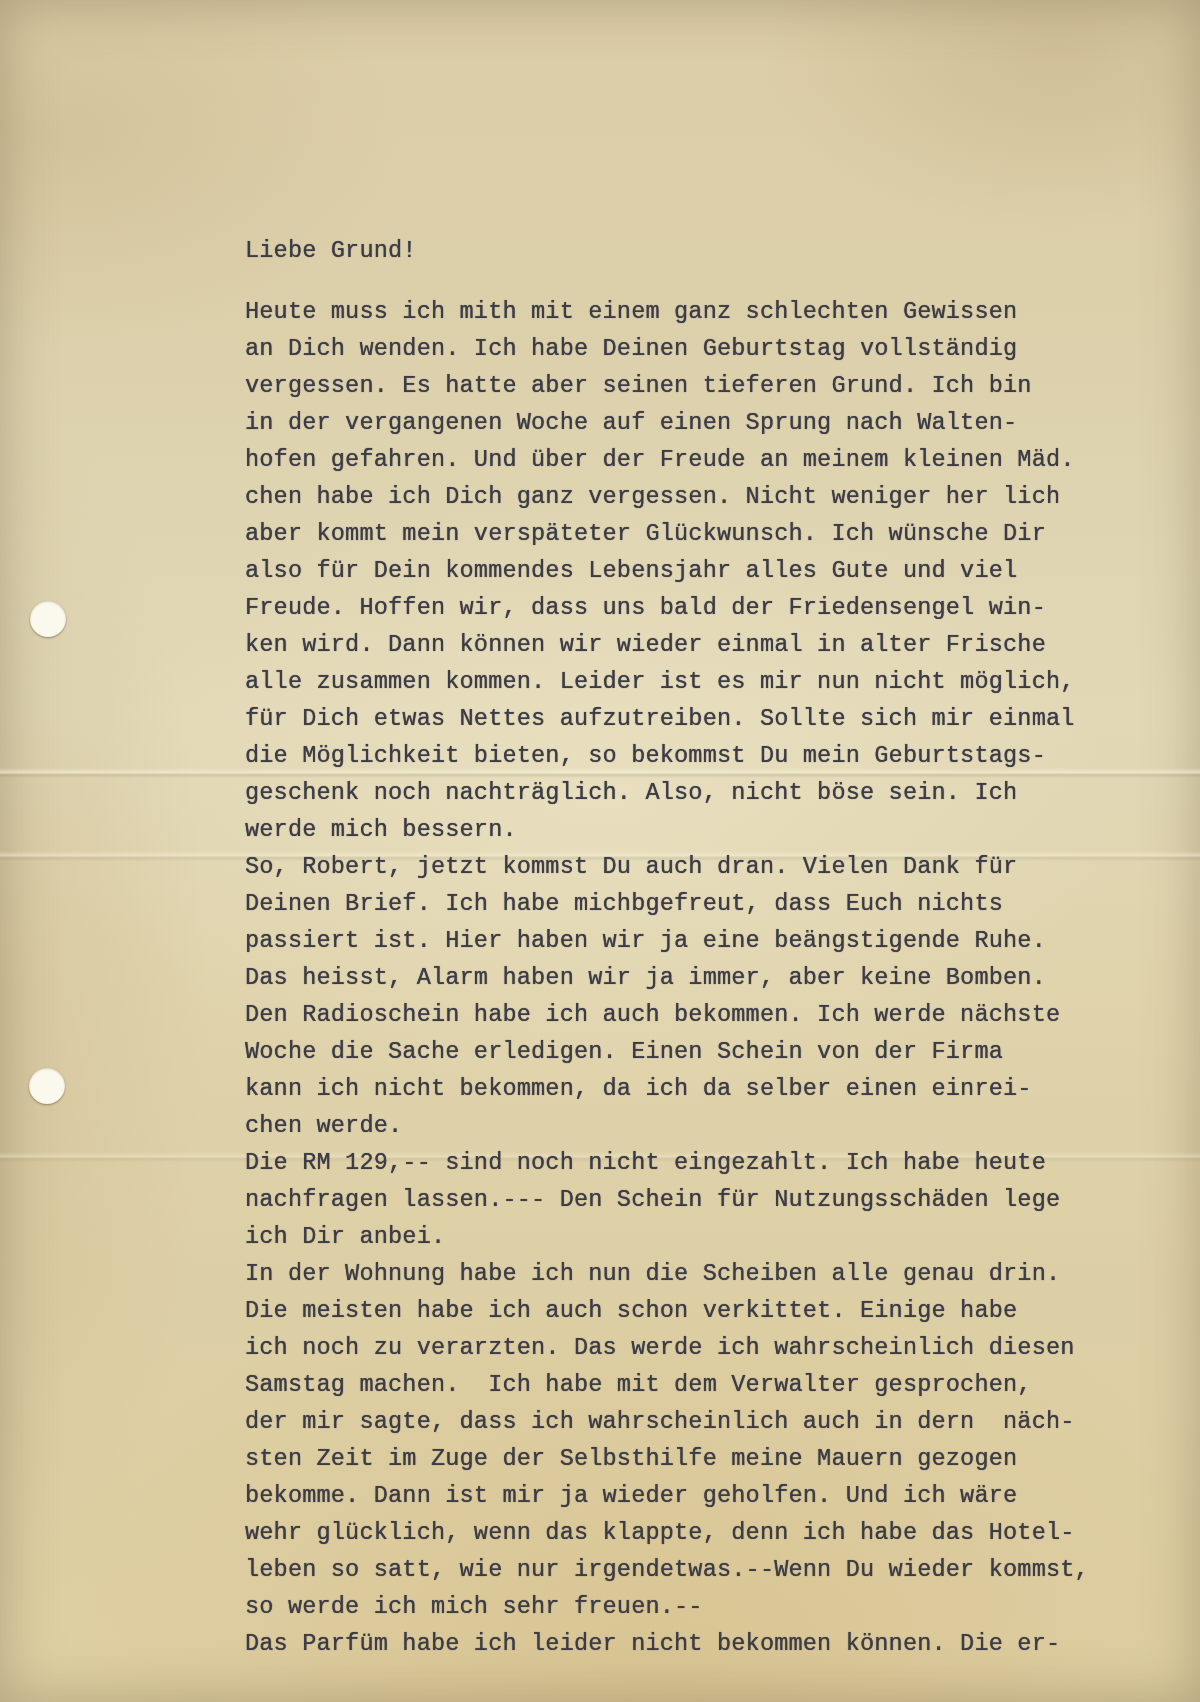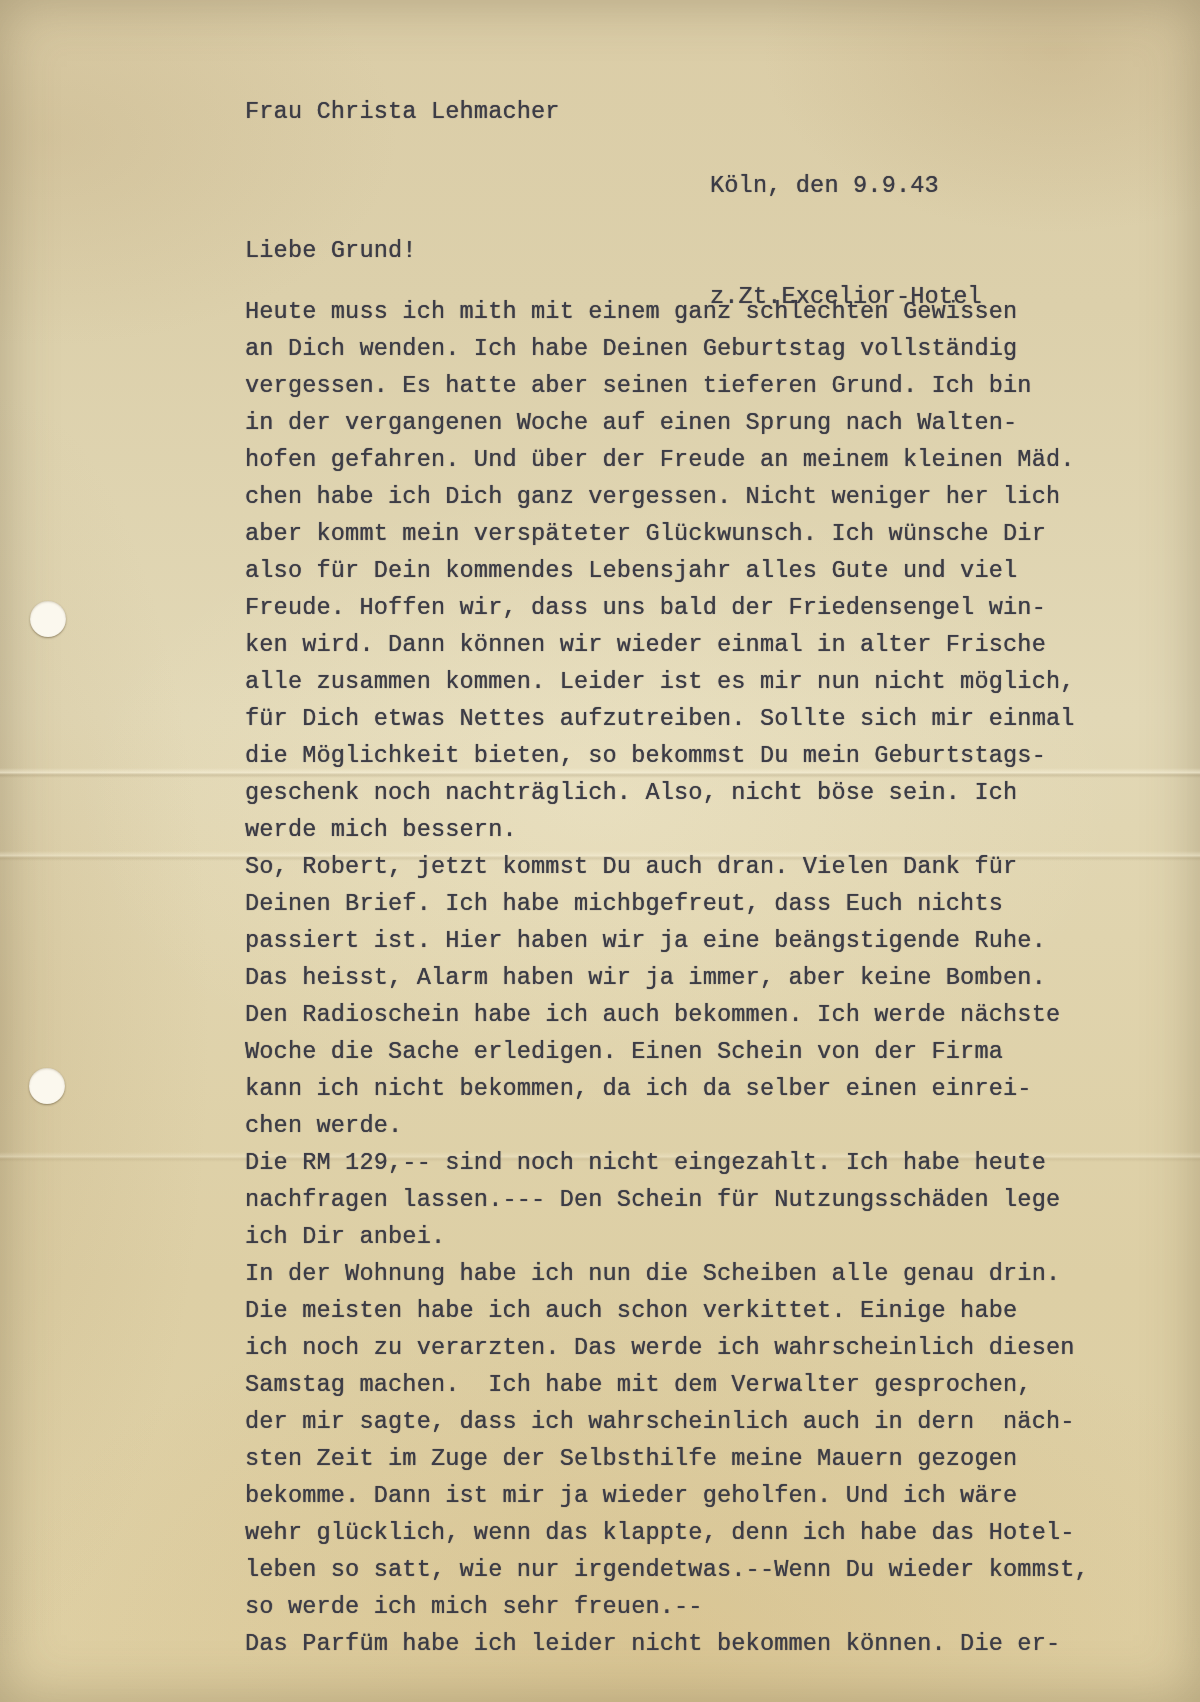--- a/index.html
+++ b/index.html
@@ -66,24 +66,19 @@
 
 <div class="paper" style="color: rgb(60, 60, 70);">
 
   <div class="crease c1"></div>
   <div class="crease c2"></div>
   <div class="crease c3"></div>
 
   <div class="punch-hole hole-1"></div>
   <div class="punch-hole hole-2"></div>
 
-  <div class="typed sender-block">Frau Christa Lehmacher</div>
 
-  <div class="typed dateline-block">
-    <div>Köln, den 9.9.43</div>
-    <div>z.Zt.Excelior-Hotel</div>
-  </div>
 
   <div class="typed salutation">Liebe Grund!</div>
 
   <div class="typed letter-body"><div class="line">Heute muss ich mith mit einem ganz schlechten Gewissen</div><div class="line">an Dich wenden. Ich habe Deinen Geburtstag vollständig</div><div class="line">vergessen. Es hatte aber seinen tieferen Grund. Ich bin</div><div class="line">in der vergangenen Woche auf einen Sprung nach Walten-</div><div class="line">hofen gefahren. Und über der Freude an meinem kleinen Mäd.</div><div class="line">chen habe ich Dich ganz vergessen. Nicht weniger her lich</div><div class="line">aber kommt mein verspäteter Glückwunsch. Ich wünsche Dir</div><div class="line">also für Dein kommendes Lebensjahr alles Gute und viel</div><div class="line">Freude. Hoffen wir, dass uns bald der Friedensengel win-</div><div class="line">ken wird. Dann können wir wieder einmal in alter Frische</div><div class="line">alle zusammen kommen. Leider ist es mir nun nicht möglich,</div><div class="line">für Dich etwas Nettes aufzutreiben. Sollte sich mir einmal</div><div class="line">die Möglichkeit bieten, so bekommst Du mein Geburtstags-</div><div class="line">geschenk noch nachträglich. Also, nicht böse sein. Ich</div><div class="line">werde mich bessern.</div><div class="line">So, Robert, jetzt kommst Du auch dran. Vielen Dank für</div><div class="line">Deinen Brief. Ich habe michbgefreut, dass Euch nichts</div><div class="line">passiert ist. Hier haben wir ja eine beängstigende Ruhe.</div><div class="line">Das heisst, Alarm haben wir ja immer, aber keine Bomben.</div><div class="line">Den Radioschein habe ich auch bekommen. Ich werde nächste</div><div class="line">Woche die Sache erledigen. Einen Schein von der Firma</div><div class="line">kann ich nicht bekommen, da ich da selber einen einrei-</div><div class="line">chen werde.</div><div class="line">Die RM 129,-- sind noch nicht eingezahlt. Ich habe heute</div><div class="line">nachfragen lassen.--- Den Schein für Nutzungsschäden lege</div><div class="line">ich Dir anbei.</div><div class="line">In der Wohnung habe ich nun die Scheiben alle genau drin.</div><div class="line">Die meisten habe ich auch schon verkittet. Einige habe</div><div class="line">ich noch zu verarzten. Das werde ich wahrscheinlich diesen</div><div class="line">Samstag machen.  Ich habe mit dem Verwalter gesprochen,</div><div class="line">der mir sagte, dass ich wahrscheinlich auch in dern  näch-</div><div class="line">sten Zeit im Zuge der Selbsthilfe meine Mauern gezogen</div><div class="line">bekomme. Dann ist mir ja wieder geholfen. Und ich wäre</div><div class="line">wehr glücklich, wenn das klappte, denn ich habe das Hotel-</div><div class="line">leben so satt, wie nur irgendetwas.--Wenn Du wieder kommst,</div><div class="line">so werde ich mich sehr freuen.--</div><div class="line">Das Parfüm habe ich leider nicht bekommen können. Die er-</div></div>
 
 </div>
 
 </body></html>

